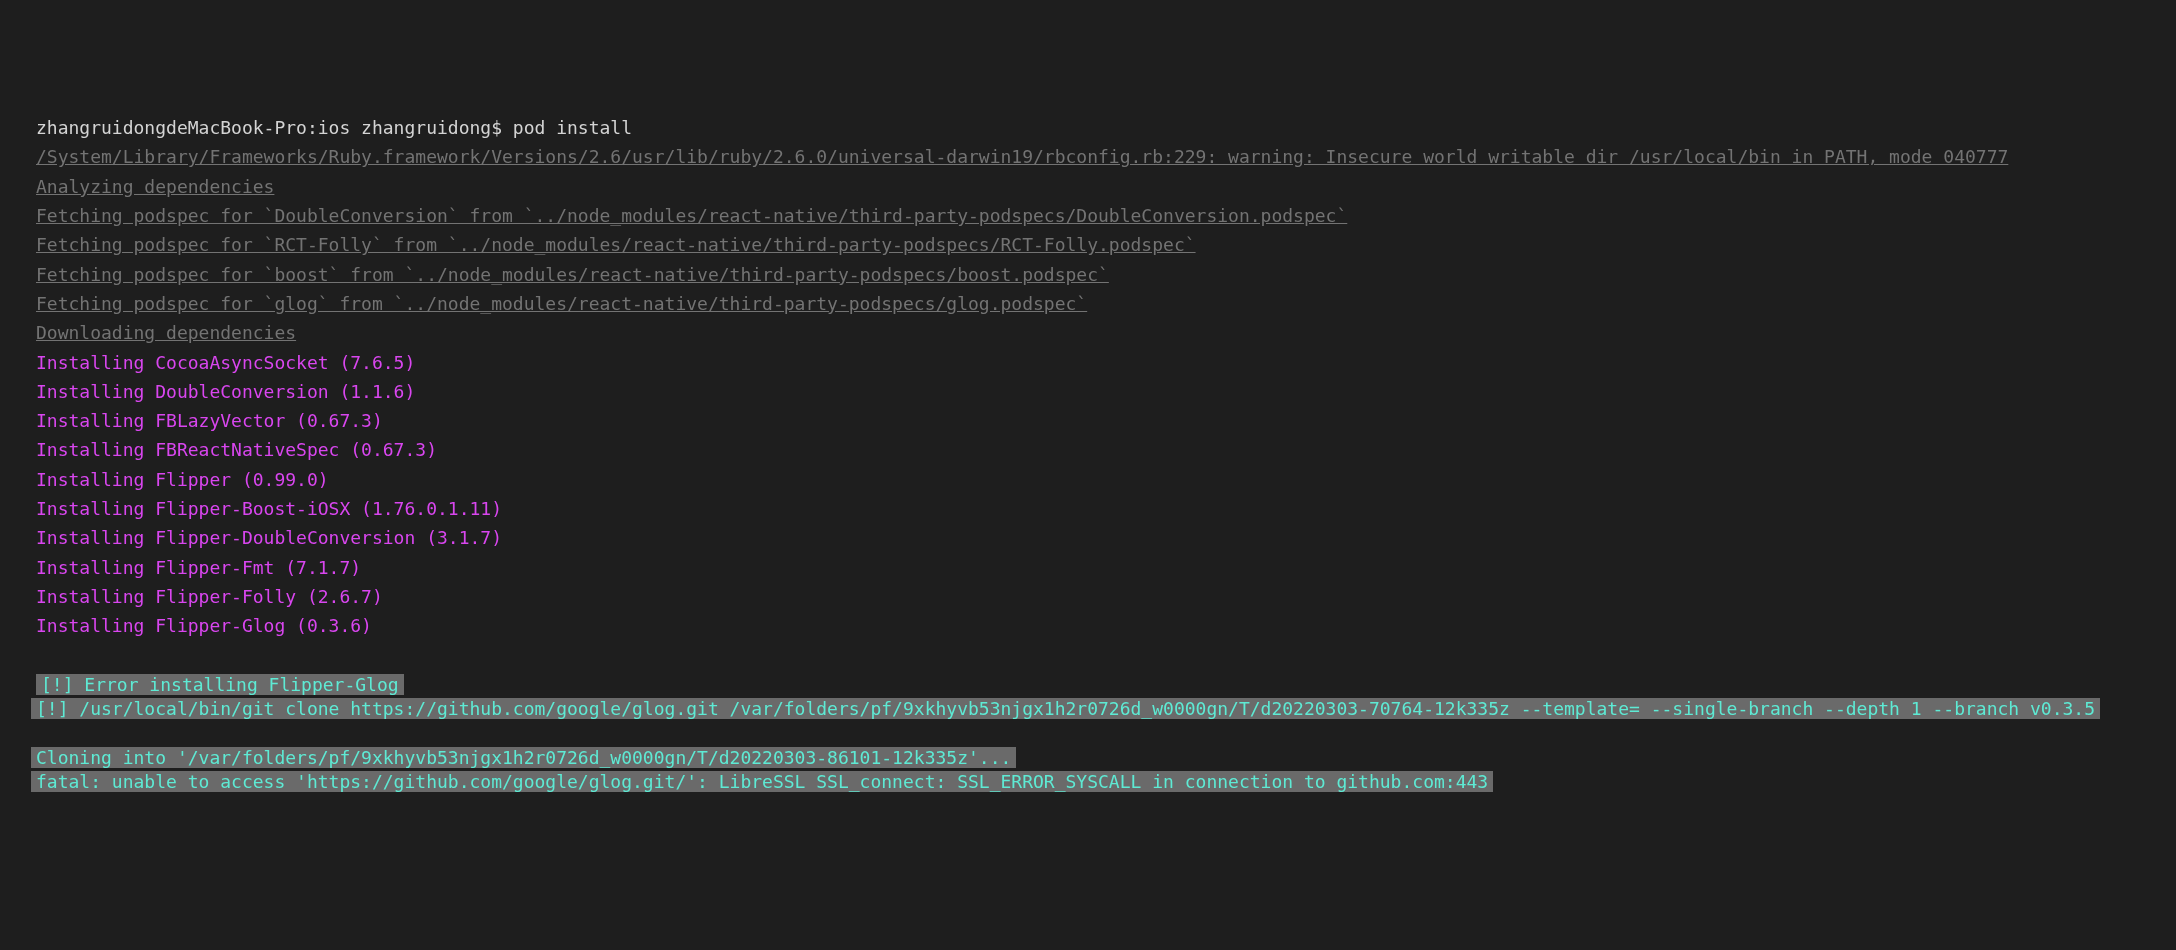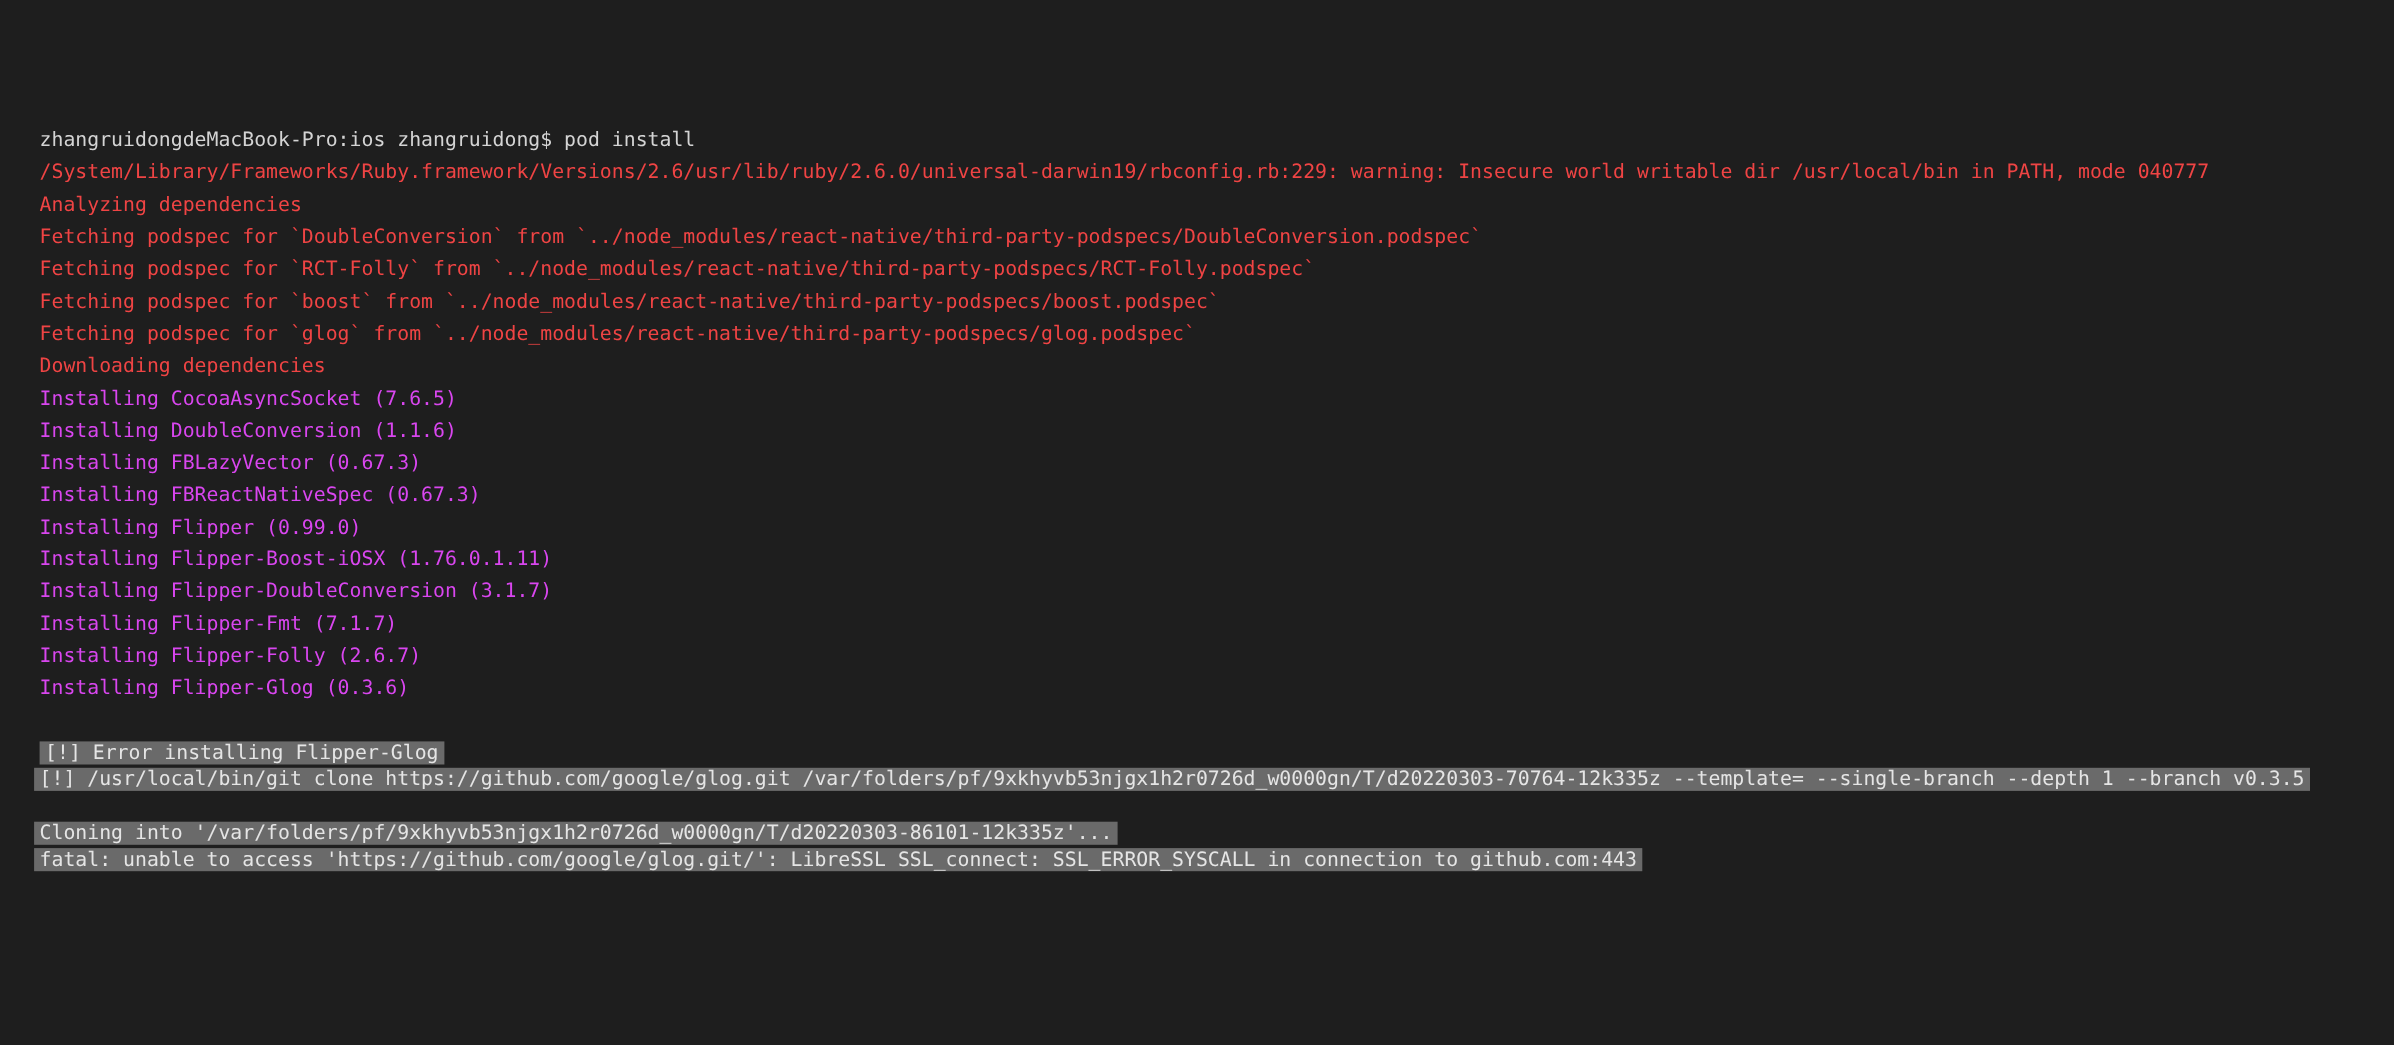--- a/index.html
+++ b/index.html
@@ -14,31 +14,32 @@
       line-height: 1.35;
       padding: 4px 16px;
       color: #d4d4d4;
       white-space: pre-wrap;
       word-break: break-all;
     }
     .prompt {
       color: #d4d4d4;
     }
     .white {
-      color: #ef4444;
+      color: #737373;
+      text-decoration: underline;
     }
     .green {
       color: #d946ef;
     }
     .error-block {
       background-color: #6a6a6a;
       display: inline;
     }
     .red {
-      color: #e5e5e5;
+      color: #5eead4;
     }
     .line {
       display: block;
     }
     .blank-line {
       display: block;
       height: 1.35em;
     }
   </style>
 </head>

